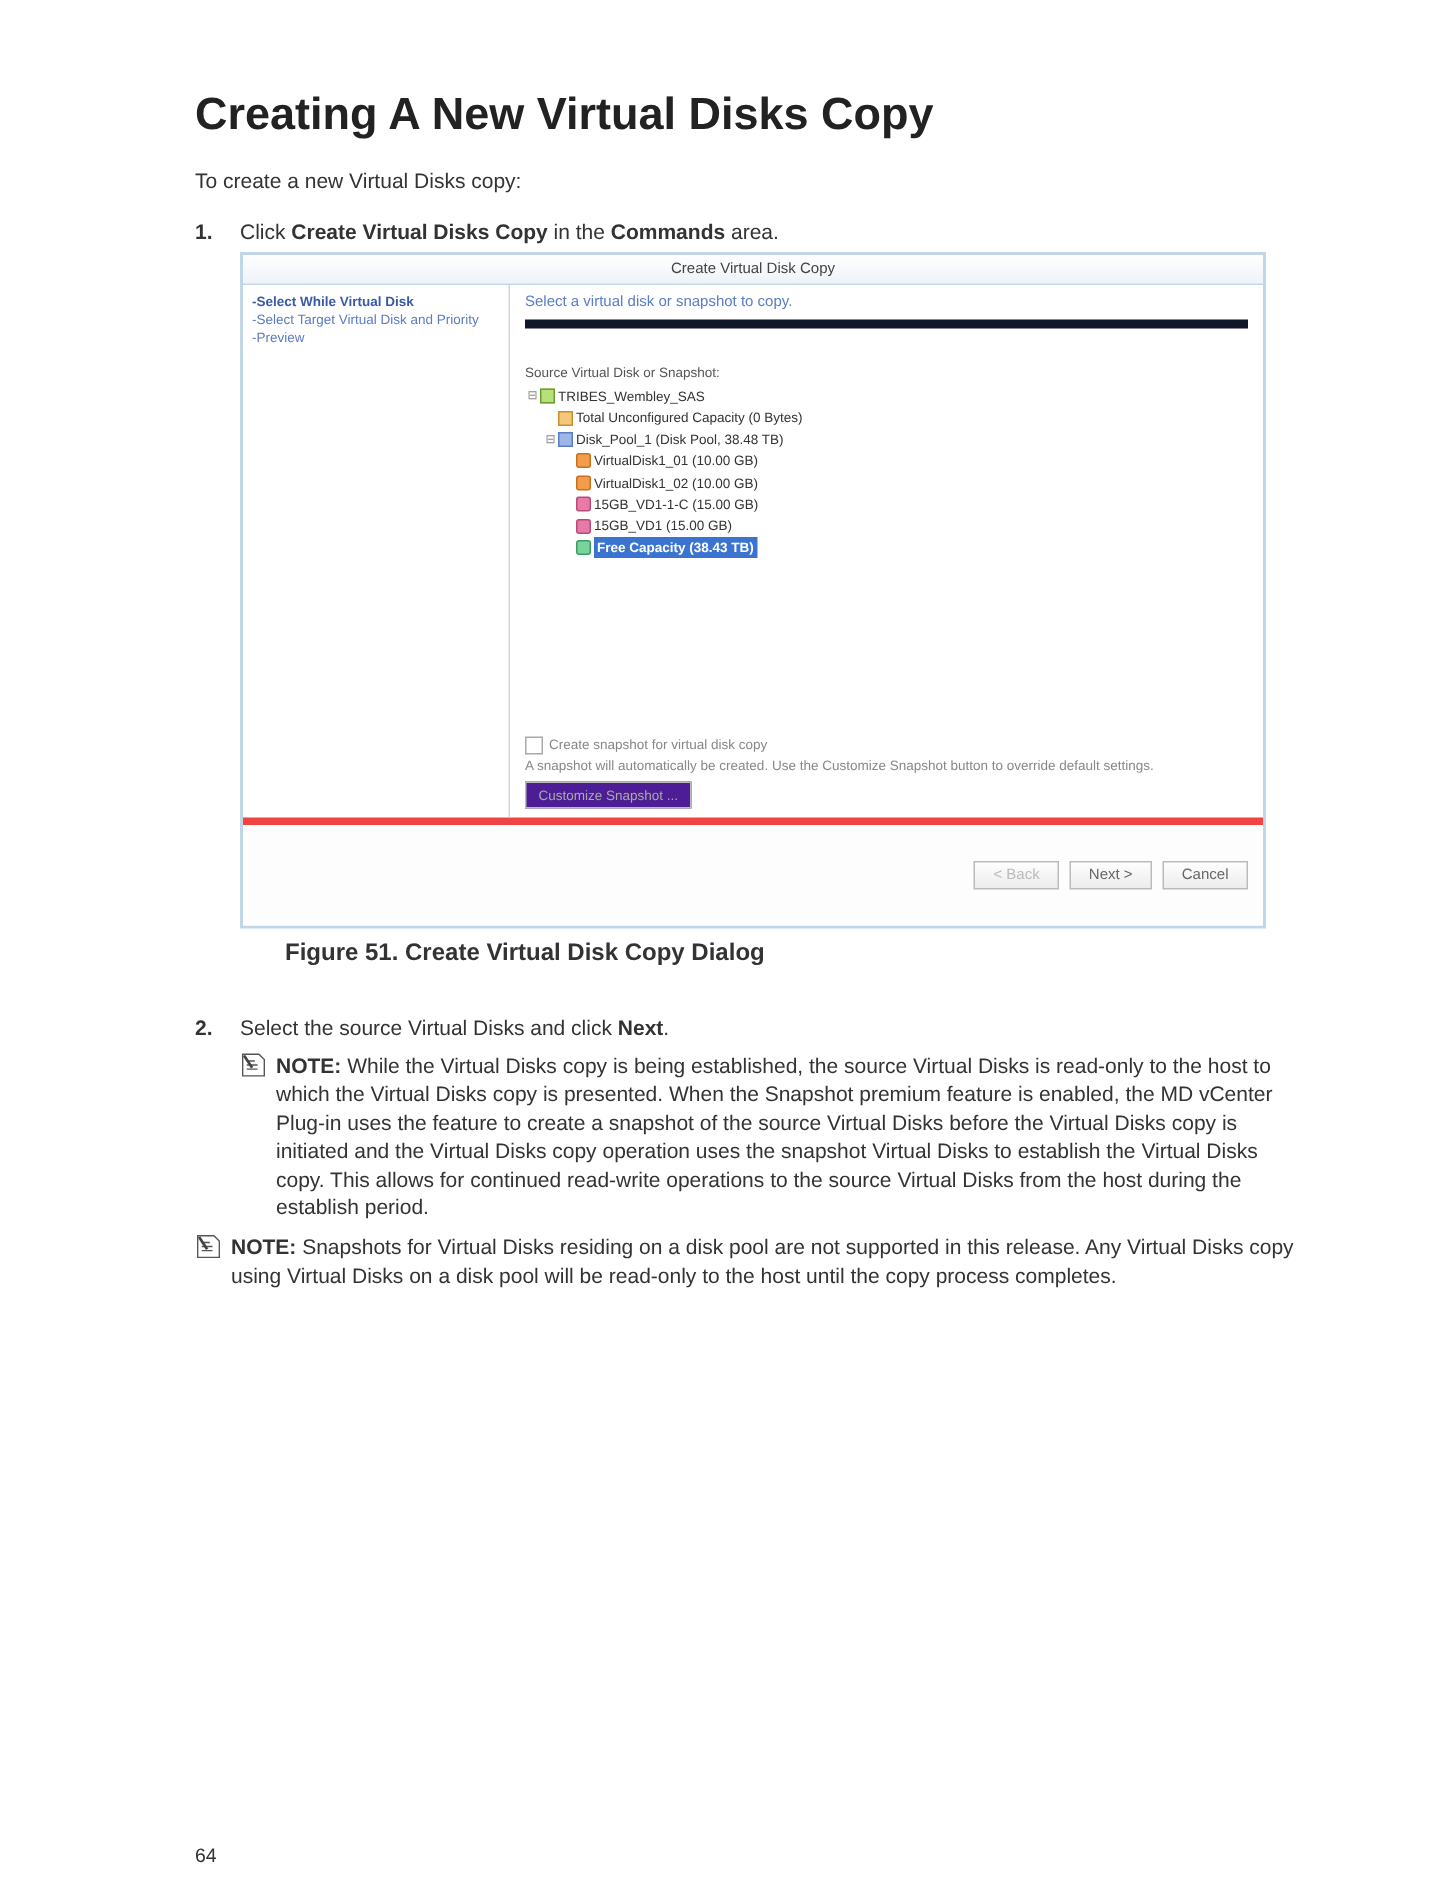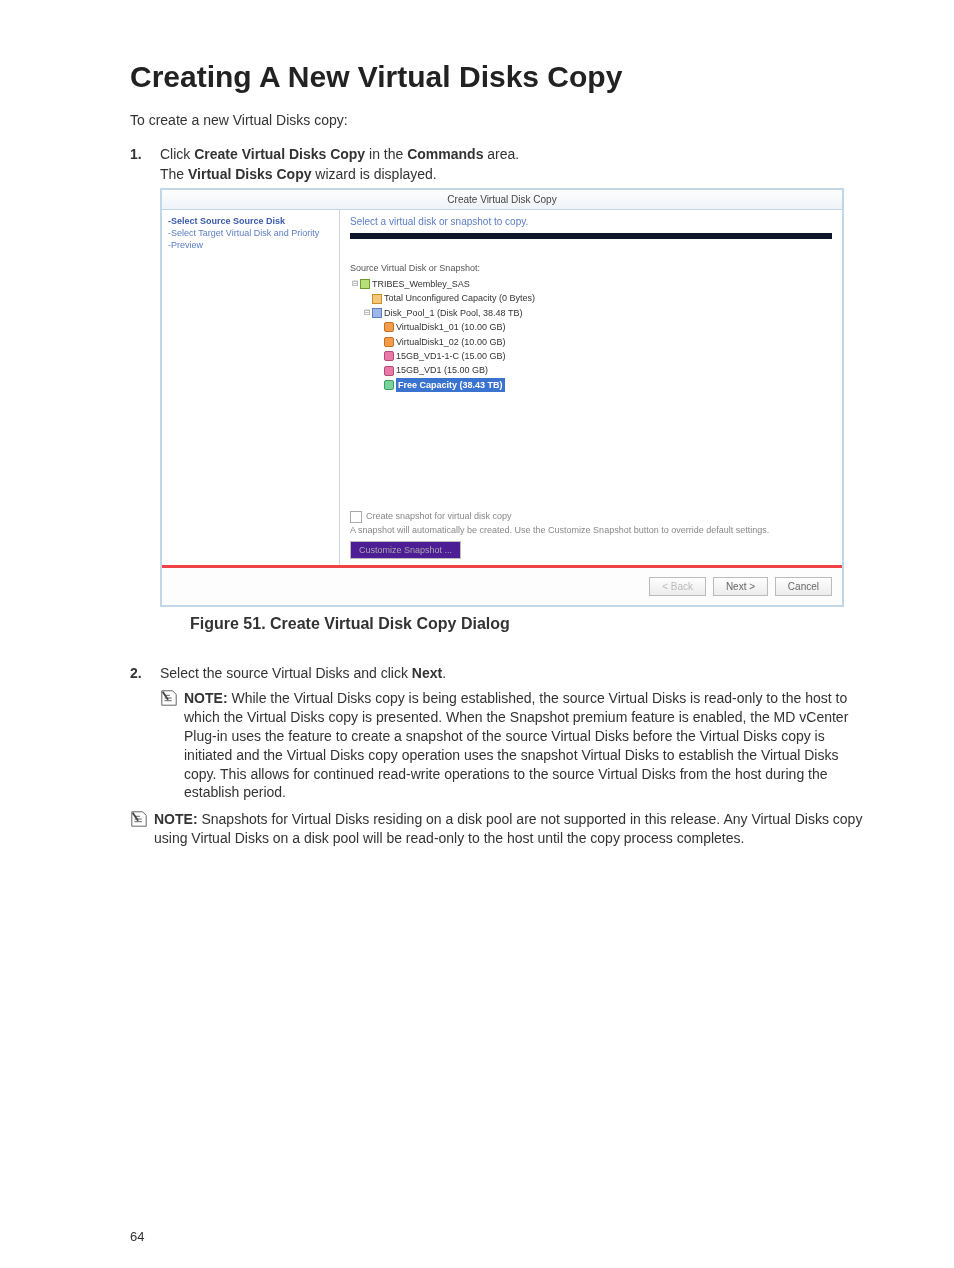--- a/index.html
+++ b/index.html
@@ -126,22 +126,22 @@
   .snap-btn {
     display:inline-block;
     border:1px solid #bbb;
     background:#4c1d95;
     color:#aaa;
     padding:3px 8px;
     font-size:9px;
     margin-top:4px;
   }
   .dialog-footer {
-    border-top:3px solid #ef4444;
-    padding:9px 10px;
+    border-top:5px solid #ef4444;
+    padding:24px 10px;
     text-align:right;
     background:#fdfdfd;
   }
   .dbtn {
     display:inline-block;
     border:1px solid #bbb;
     background:linear-gradient(#fefefe,#ececec);
     padding:3px 12px;
     font-size:10px;
     margin-left:4px;
@@ -181,29 +181,26 @@
 
 <p class="intro">To create a new Virtual Disks copy:</p>
 
 <ol class="steps">
   <li>
     <div class="step-num">1.</div>
     <div class="step-body">
       <div class="step-text">
         <span>Click </span><span class="bold">Create Virtual Disks Copy</span><span> in the </span><span class="bold">Commands</span><span> area.</span>
       </div>
-      <div class="step-text">
-        <span>The </span><span class="bold">Virtual Disks Copy</span><span> wizard is displayed.</span>
-      </div>
 
       <div class="dialog">
         <div class="dialog-title">Create Virtual Disk Copy</div>
         <div class="dialog-body">
           <div class="side-steps">
-            <div class="side-active">-Select Source Source Disk</div>
+            <div class="side-active">-Select While Virtual Disk</div>
             <div>-Select Target Virtual Disk and Priority</div>
             <div>-Preview</div>
           </div>
           <div class="main-pane">
             <div class="prompt-text">Select a virtual disk or snapshot to copy.</div>
             <div class="subhead">Source Virtual Disk or Snapshot:</div>
             <div class="tree">
               <div class="tree-row">
                   <span class="tw">⊟</span>
                   <span class="ico ico-array"></span>

